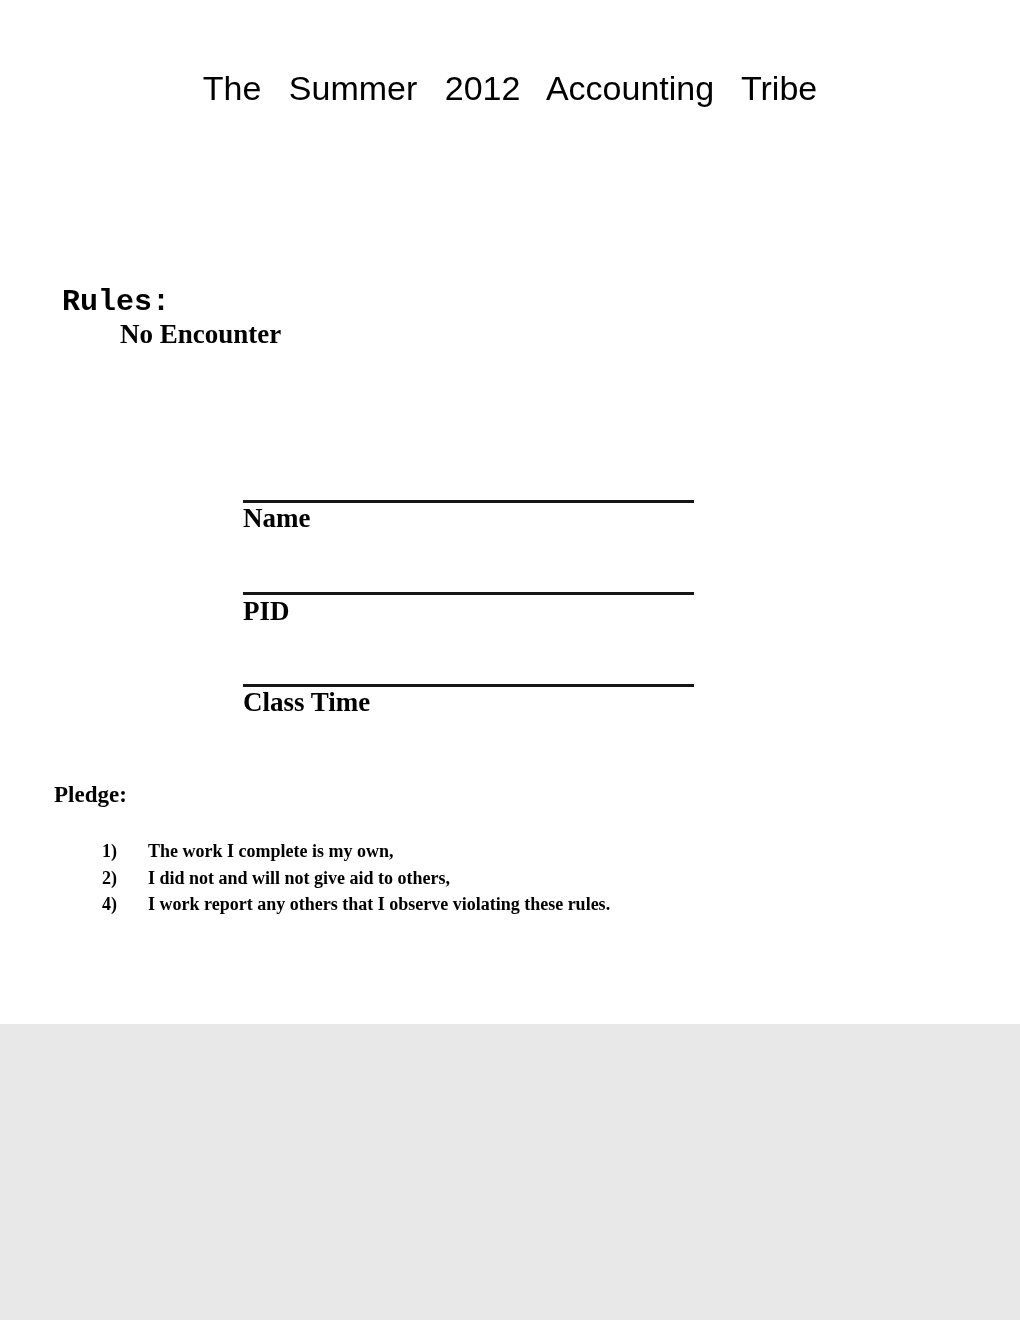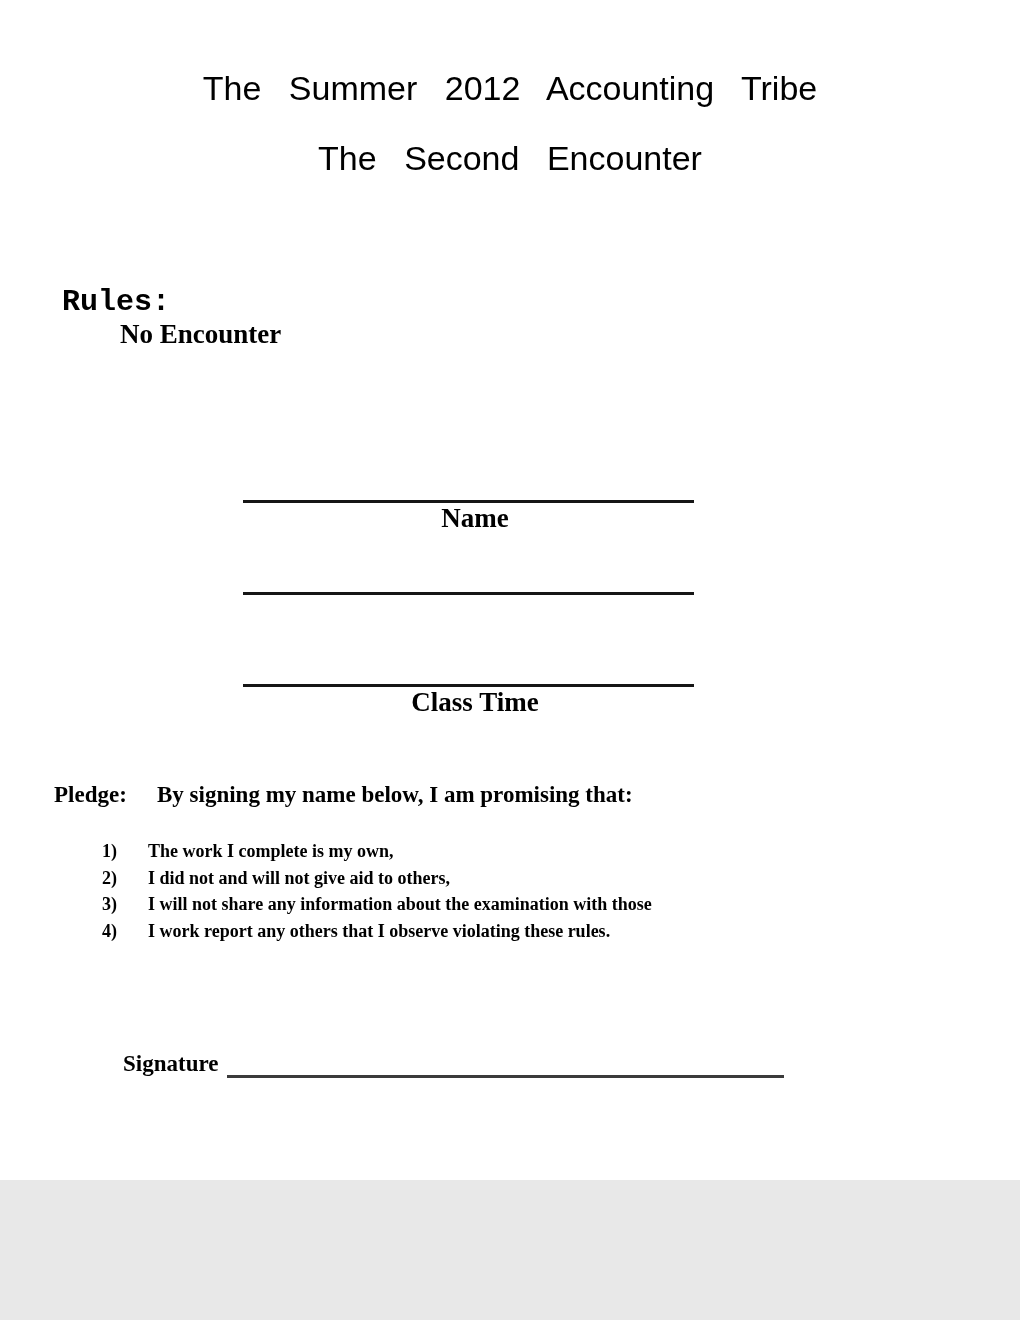--- a/index.html
+++ b/index.html
@@ -1,20 +1,20 @@
 <!DOCTYPE html>
 <html><head>
 <meta charset="utf-8">
 <style>
   html, body { margin: 0; padding: 0; }
   body { background: #e8e8e8; }
   .page {
     position: relative;
     width: 1020px;
-    height: 1180px;
+    height: 1024px;
     background: #ffffff;
     color: #000000;
     font-family: "Liberation Serif", serif;
     overflow: hidden;
   }
   .abs { position: absolute; line-height: 1; }
 
   
   .doc-title {
     left: 0; width: 1020px;
@@ -35,21 +35,20 @@
   
   .field-line {
     left: 243px; width: 451px; height: 0;
     border-top: 3px solid #161616;
   }
   .field-line-1 { top: 500px; }
   .field-line-2 { top: 592px; }
   .field-line-3 { top: 684px; }
   .field-label {
     left: 243px; width: 464px;
-    text-align: center;
     font-size: 27px; font-weight: 700;
     white-space: nowrap;
   }
   .field-label-1 { top: 505px; }
   .field-label-2 { top: 598px; }
   .field-label-3 { top: 689px; }
 
   
   .pledge-label { left: 54px;  top: 783px; font-size: 23px; font-weight: 700; white-space: nowrap; }
   .pledge-text  { left: 157px; top: 783px; font-size: 23px; font-weight: 700; white-space: nowrap; }
@@ -71,47 +70,43 @@
     border-top: 3px solid #3b3b3b;
   }
 </style>
 </head>
 <body>
 
 <div class="page">
 
   <div class="abs doc-title title-line-1">The Summer 2012 Accounting Tribe</div>
 
-  <div class="abs doc-title title-line-2">The Second Encounter</div>
 
   <div class="abs rules-heading">Rules:</div>
 
   <div class="abs rules-item">No Encounter</div>
 
   <div class="abs field-line field-line-1"></div>
   <div class="abs field-label field-label-1">Name</div>
 
   <div class="abs field-line field-line-2"></div>
+  <div class="abs field-label field-label-2">PID</div>
 
   <div class="abs field-line field-line-3"></div>
   <div class="abs field-label field-label-3">Class Time</div>
 
   <div class="abs pledge-label">Pledge:</div>
 
-  <div class="abs pledge-text">By signing my name below, I am promising that:</div>
 
   <div class="abs pledge-list">
     <div class="li numbered">
       <span class="num">1)</span><span>The work I complete is my own,</span>
     </div>
     <div class="li numbered">
       <span class="num">2)</span><span>I did not and will not give aid to others,</span>
-    </div>
-    <div class="li numbered">
-      <span class="num">3)</span><span>I will not share any information about the examination with those</span>
     </div>
     <div class="li numbered">
       <span class="num">4)</span><span>I work report any others that I observe violating these rules.</span>
     </div>
   </div>
 
   <div class="abs signature-label">Signature</div>
 
   <div class="abs signature-line"></div>
 

